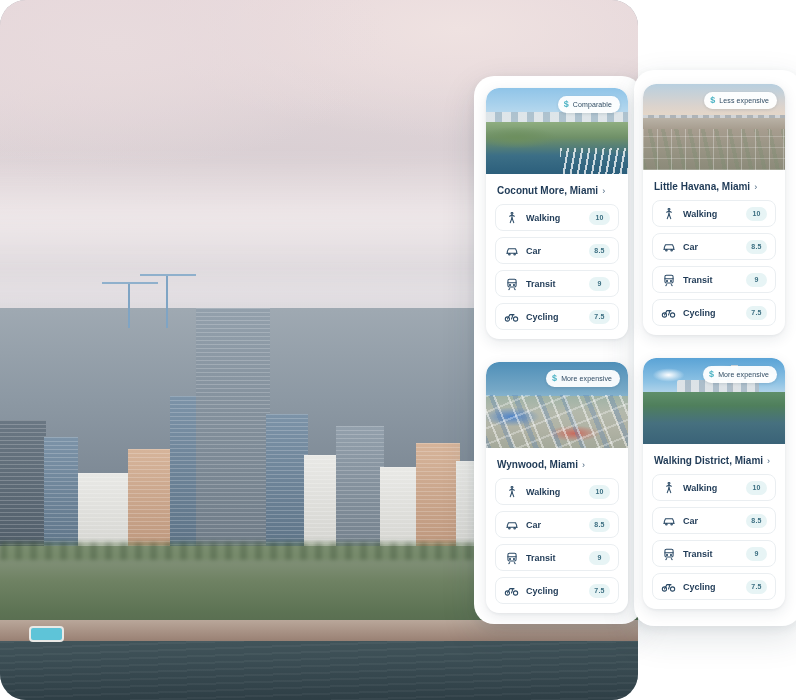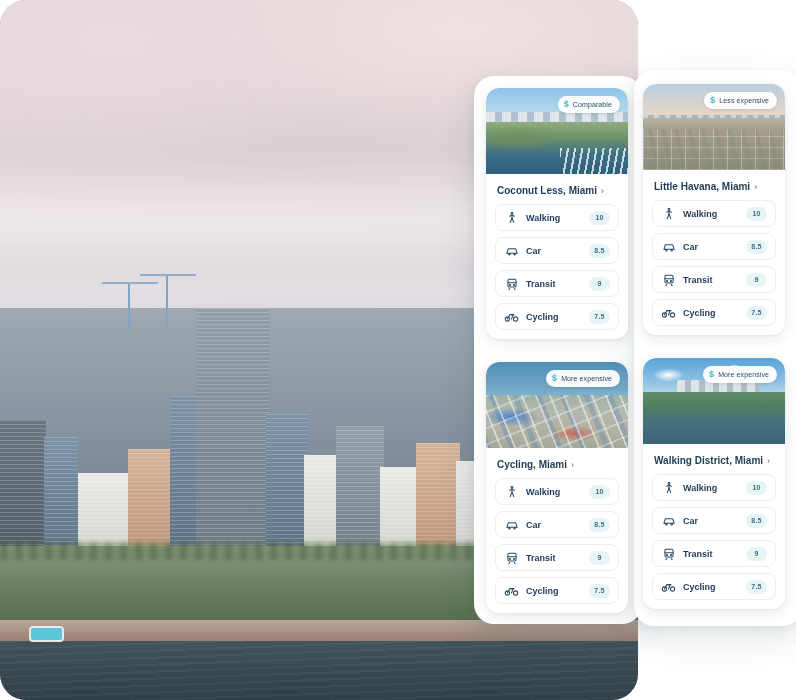--- a/index.html
+++ b/index.html
@@ -328,21 +328,21 @@
         <div class="th-sky"></div>
           <div class="blds"></div>
           <div class="th-gnd"></div>
           <div class="marina"></div>
         <div class="badge">
           <span class="dollar">$</span>
           <span>Comparable</span>
         </div>
       </div>
       <div class="card-title">
-        <span>Coconut Less, Miami</span>
+        <span>Coconut More, Miami</span>
         <span class="chev">›</span>
       </div>
       <div class="rows">
         <div class="row">
           <span class="ico">
               <svg width="14" height="14" viewBox="0 0 24 24" fill="none" stroke="#2b4a66" stroke-width="1.8" stroke-linecap="round" stroke-linejoin="round">
                 <circle cx="12" cy="4" r="1.6"></circle>
                 <path d="M12 7v5"></path>
                 <path d="M12 7l-4 2"></path>
                 <path d="M12 7l4 2"></path>
@@ -467,21 +467,21 @@
       <div class="thumb wynwood">
         <div class="th-sky"></div>
           <div class="th-gnd"></div>
           <div class="grid"></div>
         <div class="badge">
           <span class="dollar">$</span>
           <span>More expensive</span>
         </div>
       </div>
       <div class="card-title">
-        <span>Cycling, Miami</span>
+        <span>Wynwood, Miami</span>
         <span class="chev">›</span>
       </div>
       <div class="rows">
         <div class="row">
           <span class="ico">
               <svg width="14" height="14" viewBox="0 0 24 24" fill="none" stroke="#2b4a66" stroke-width="1.8" stroke-linecap="round" stroke-linejoin="round">
                 <circle cx="12" cy="4" r="1.6"></circle>
                 <path d="M12 7v5"></path>
                 <path d="M12 7l-4 2"></path>
                 <path d="M12 7l4 2"></path>

